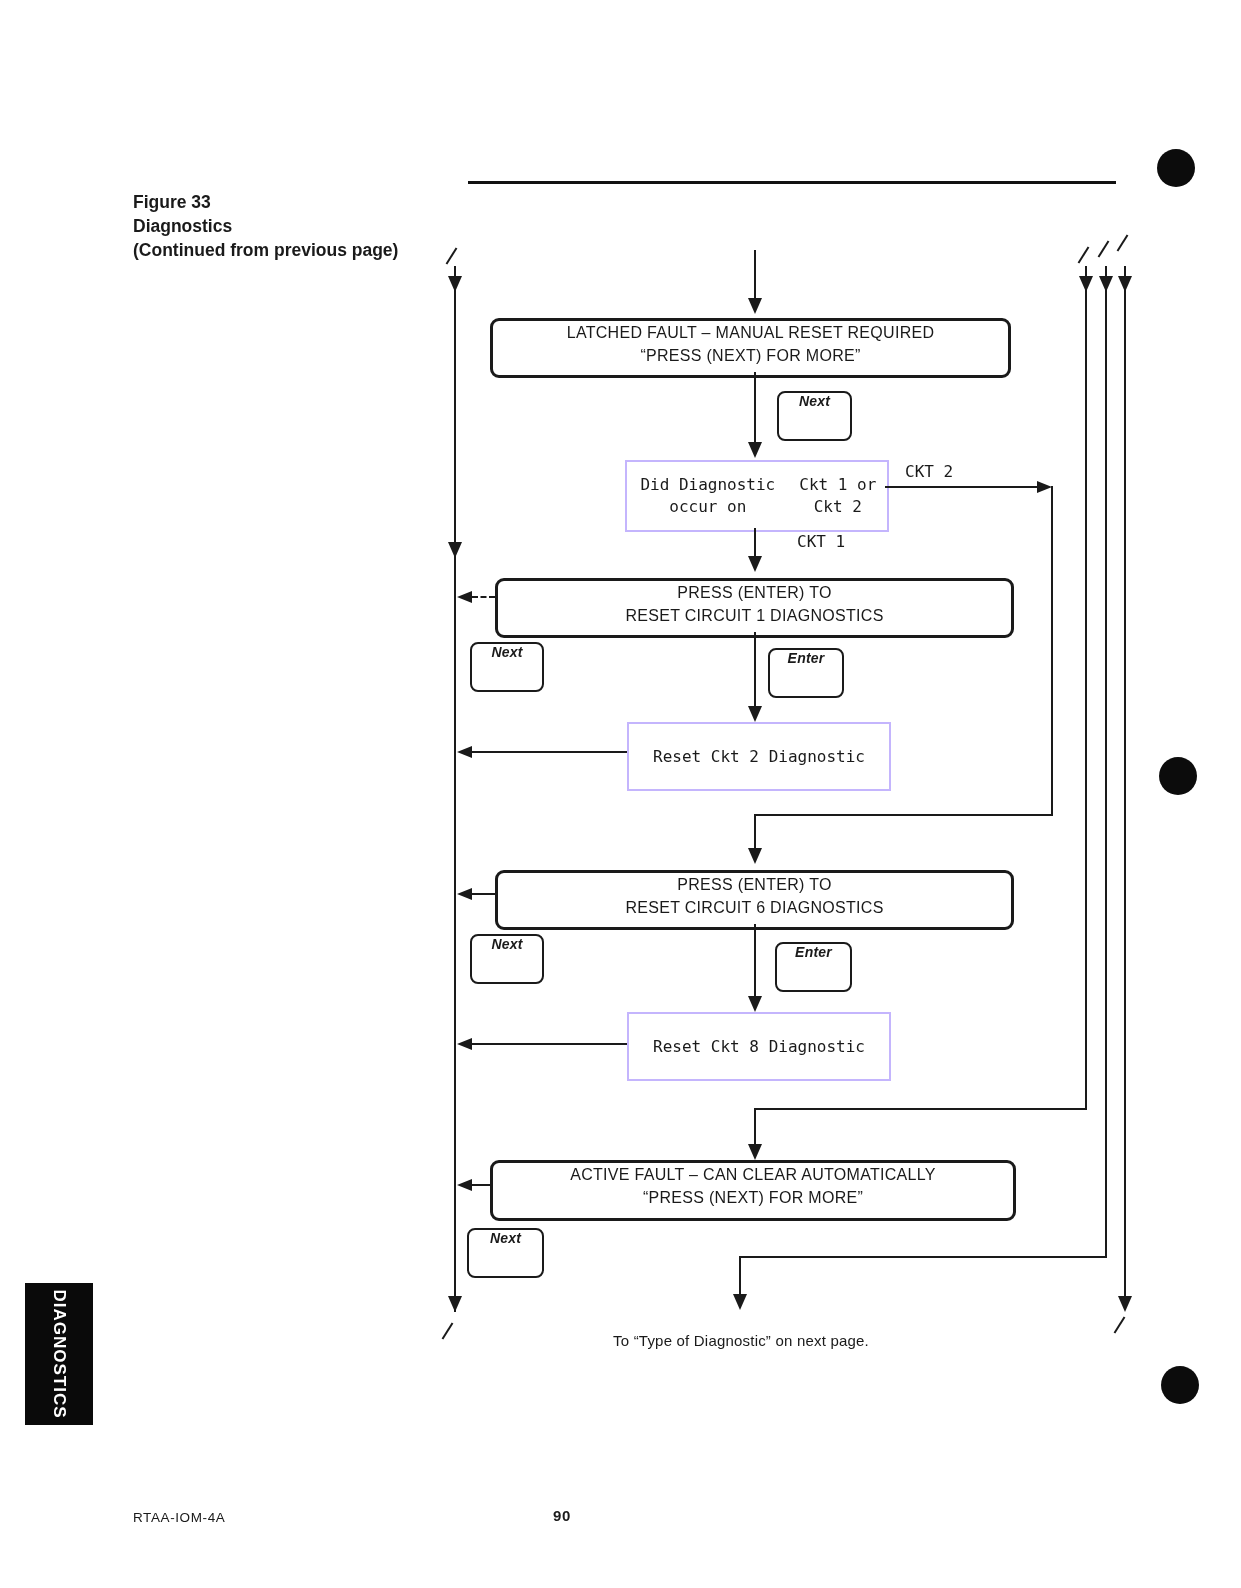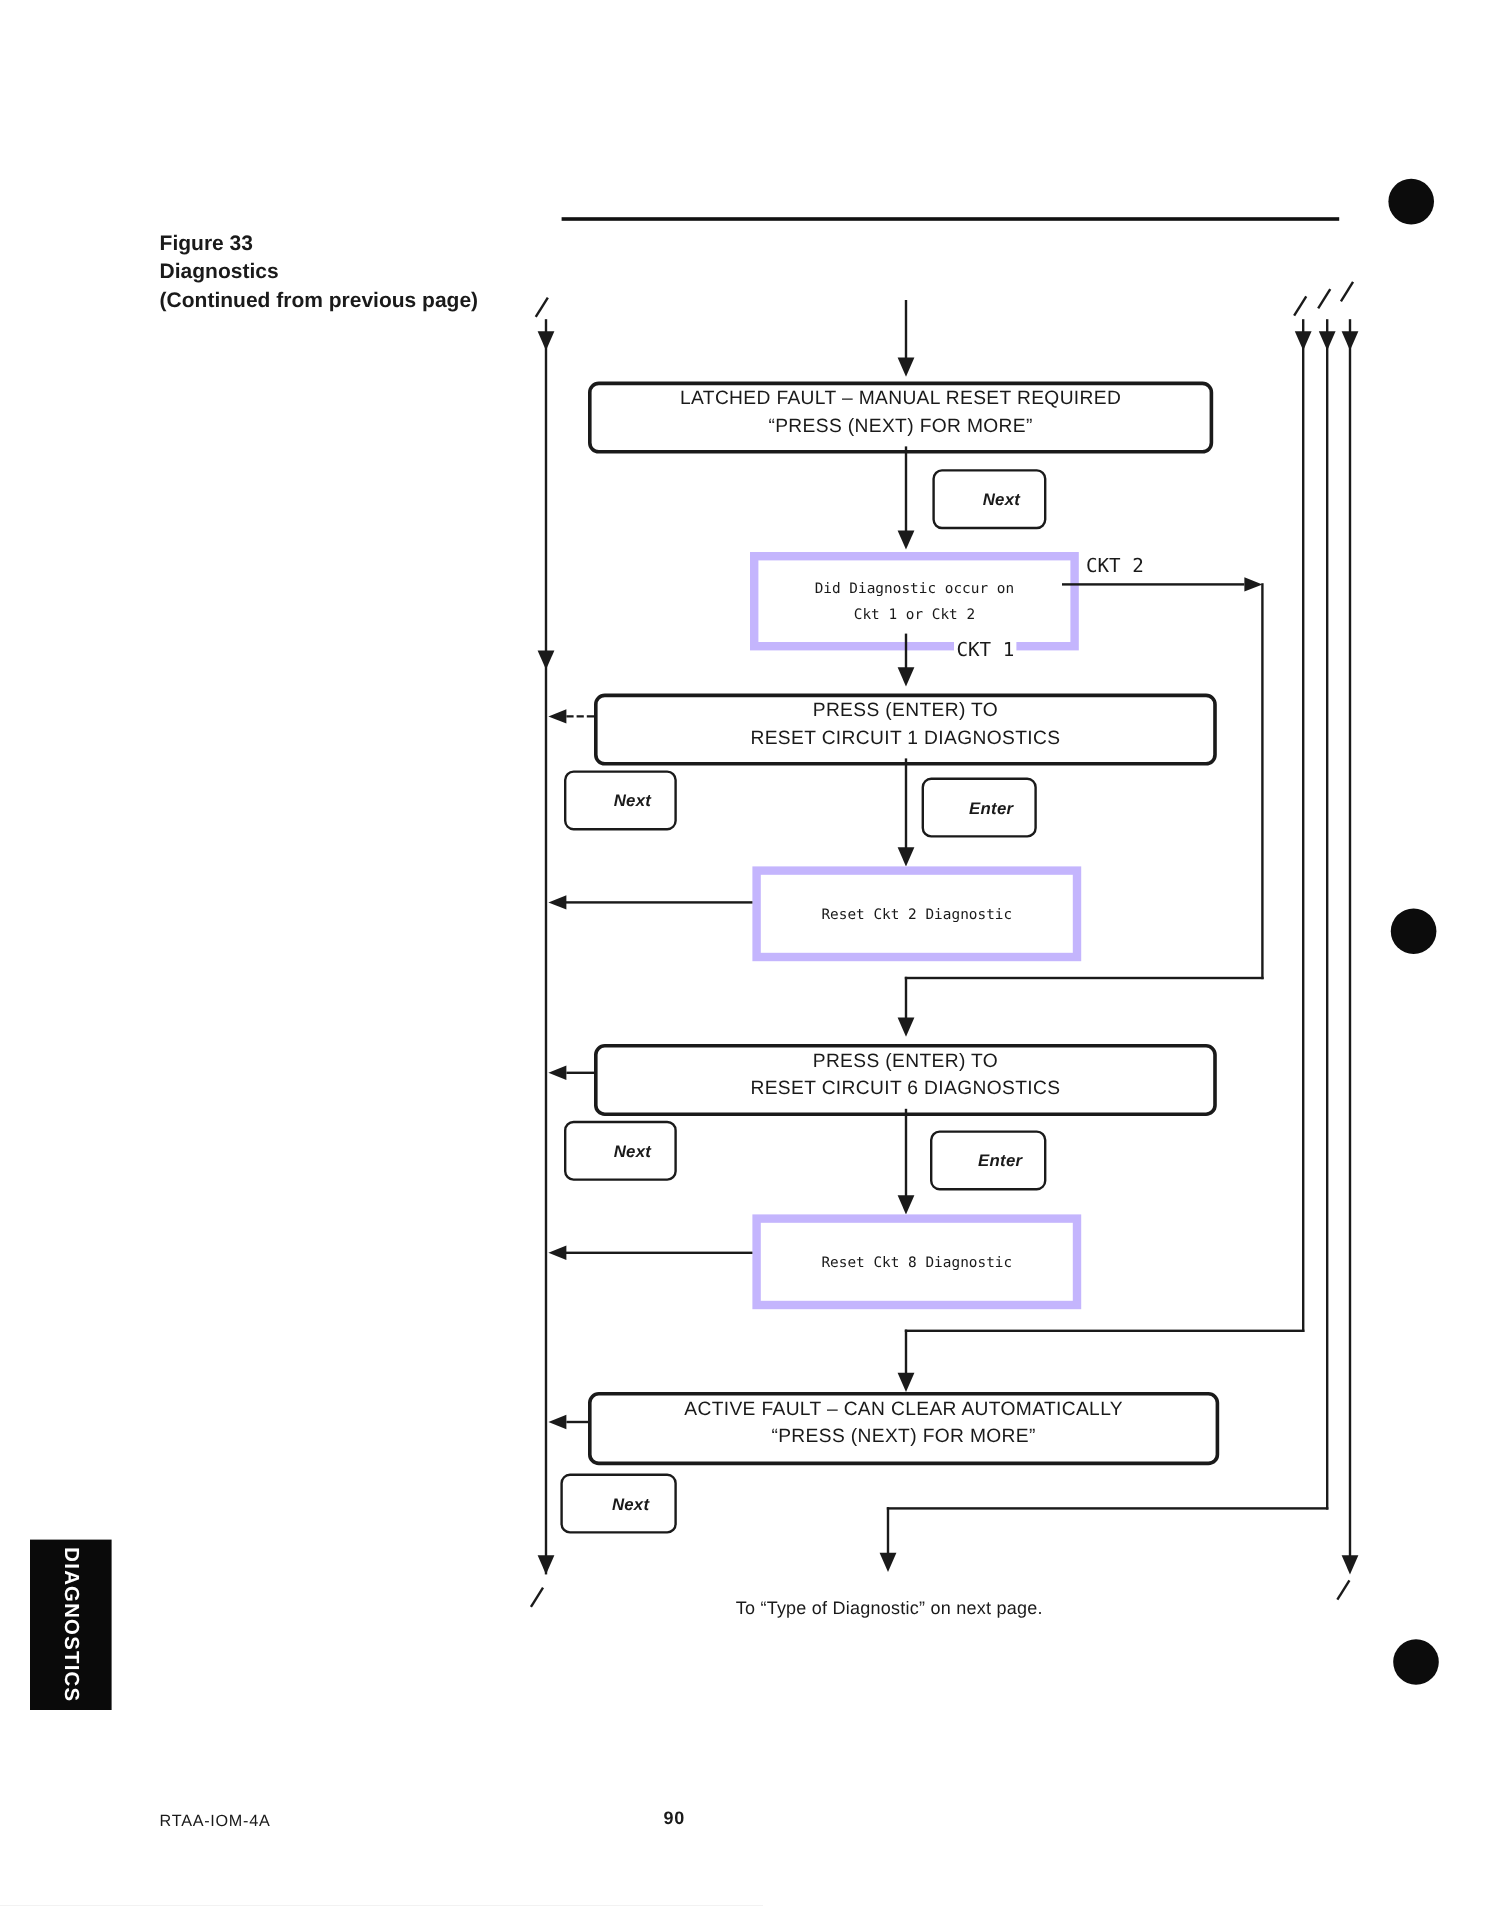--- a/index.html
+++ b/index.html
@@ -17,29 +17,29 @@
   .ah-r{border-top:6px solid transparent;border-bottom:6px solid transparent;border-left:15px solid #1a1a1a;}
   
   .slash{position:absolute;width:19px;height:2px;background:#1a1a1a;transform:rotate(-58deg);}
   
   .rbox{
     position:absolute;border:3px solid #1a1a1a;border-radius:9px;background:#fff;
     display:flex;flex-direction:column;align-items:center;justify-content:flex-start;
     font-size:16px;letter-spacing:.3px;line-height:23px;text-align:center;
   }
   .sqbox{
-    position:absolute;border:7px solid #c4b5fd;background:#fff;
-    display:flex;flex-direction:column;align-items:center;justify-content:center;
+    position:absolute;border:2px solid #c4b5fd;background:#fff;
+    display:flex;align-items:center;justify-content:center;
     font-family:"DejaVu Sans Mono","Liberation Mono",monospace;
-    font-size:12px;line-height:22px;text-align:center;
+    font-size:16px;line-height:22px;text-align:center;
   }
   .key{
     position:absolute;border:2.5px solid #1a1a1a;border-radius:8px;background:#fff;
-    display:flex;align-items:center;justify-content:center;
-    font-size:14px;font-weight:bold;font-style:italic;letter-spacing:.2px;padding-left:20px;
+    display:flex;justify-content:center;
+    font-size:14px;font-weight:bold;font-style:italic;letter-spacing:.2px;
   }
   .branch-label{
     position:absolute;font-family:"DejaVu Sans Mono","Liberation Mono",monospace;
     font-size:16px;background:#fff;padding:0 2px;
   }
   .note{position:absolute;font-size:15px;letter-spacing:.2px;}
   .dot{position:absolute;width:38px;height:38px;border-radius:50%;background:#0c0c0c;}
   #figure-title{position:absolute;left:133px;top:190px;font-size:17.5px;font-weight:bold;line-height:24px;}
   #side-tab{
     position:absolute;left:25px;top:1283px;width:68px;height:142px;background:#0a0a0a;

